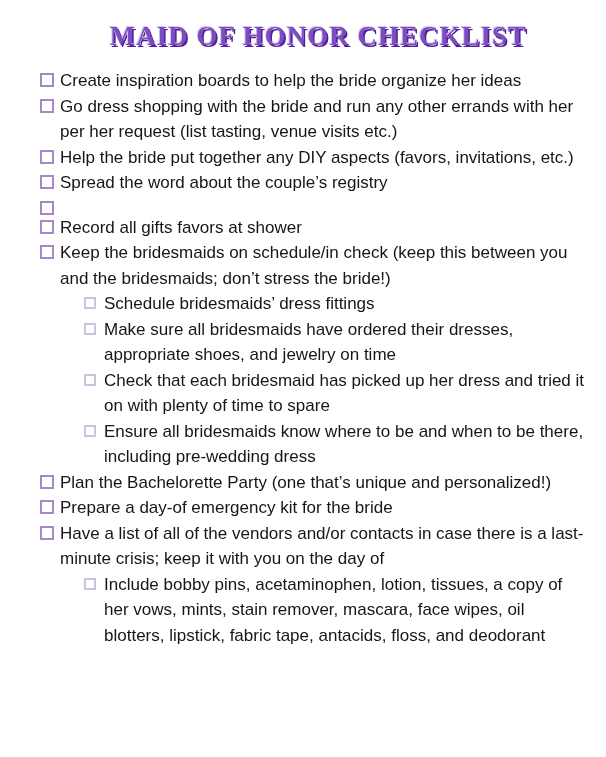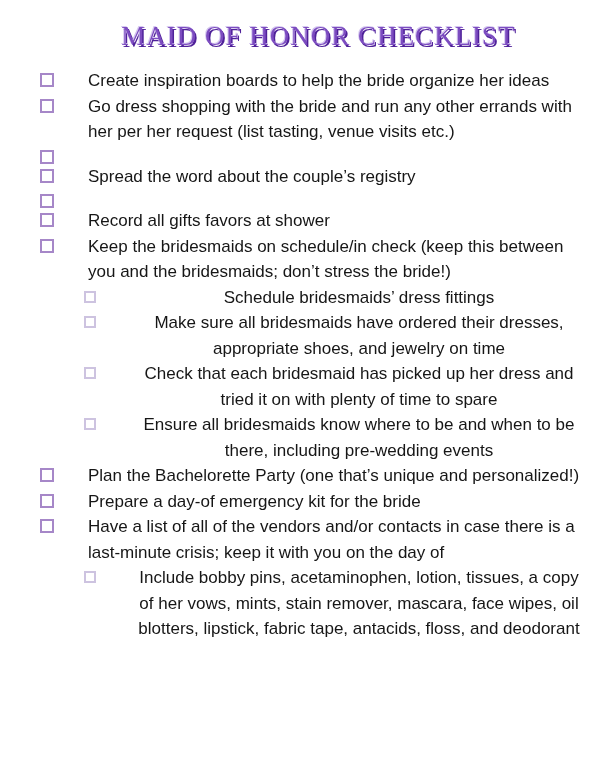--- a/index.html
+++ b/index.html
@@ -12,45 +12,44 @@
     font-family: "Liberation Sans", sans-serif;
   }
   .page {
     width: 606px;
     height: 757px;
     background: #ffffff;
     box-sizing: border-box;
   }
   .title {
     font-family: "Liberation Serif", serif;
-    font-weight: normal;
+    font-weight: bold;
     font-size: 27px;
     line-height: 30px;
     letter-spacing: 1px;
     text-align: center;
     margin: 21px 0 0 0;
     color: var(--title-mid, #7c4cc0);
     text-shadow:
       -1px -1px 0 var(--title-light, #d4c6ef),
       1.5px 1.5px 0 var(--title-dark, #4f2199);
     padding-left: 31px;
   }
   .list {
     margin-top: 17px;
     font-size: 17px;
     line-height: 25.5px;
     color: var(--body-text, #161616);
   }
   .row {
     display: flex;
     align-items: flex-start;
-    gap: 28px;
   }
   .row.lvl1 { padding-left: 40px; padding-right: 22px; }
-  .row.lvl2 { padding-left: 84px; padding-right: 20px; text-align: center; }
+  .row.lvl2 { padding-left: 84px; padding-right: 20px; }
   .box {
     flex: 0 0 auto;
     background: #ffffff;
     display: inline-block;
   }
   .lvl1 .box {
     width: 10px; height: 10px;
     border: 2px solid var(--checkbox-l1, #a687c8);
     margin: 5px 6px 0 0;
   }
@@ -72,20 +71,21 @@
     <span class="txt">Create inspiration boards to help the bride organize her ideas</span>
   </div>
 
   <div class="row lvl1">
     <span class="box"></span>
     <span class="txt">Go dress shopping with the bride and run any other errands with her per her request (list tasting, venue visits etc.)</span>
   </div>
 
   <div class="row lvl1">
     <span class="box"></span>
+    <span class="txt">Help the bride put together any DIY aspects (favors, invitations, etc.)</span>
   </div>
 
   <div class="row lvl1">
     <span class="box"></span>
     <span class="txt">Spread the word about the couple’s registry</span>
   </div>
 
   <div class="row lvl1">
     <span class="box"></span>
   </div>
@@ -110,21 +110,21 @@
     <span class="txt">Make sure all bridesmaids have ordered their dresses, appropriate shoes, and jewelry on time</span>
   </div>
 
   <div class="row lvl2">
     <span class="box"></span>
     <span class="txt">Check that each bridesmaid has picked up her dress and tried it on with plenty of time to spare</span>
   </div>
 
   <div class="row lvl2">
     <span class="box"></span>
-    <span class="txt">Ensure all bridesmaids know where to be and when to be there, including pre-wedding events</span>
+    <span class="txt">Ensure all bridesmaids know where to be and when to be there, including pre-wedding dress</span>
   </div>
 
 
   <div class="row lvl1">
     <span class="box"></span>
     <span class="txt">Plan the Bachelorette Party (one that’s unique and personalized!)</span>
   </div>
 
   <div class="row lvl1">
     <span class="box"></span>

